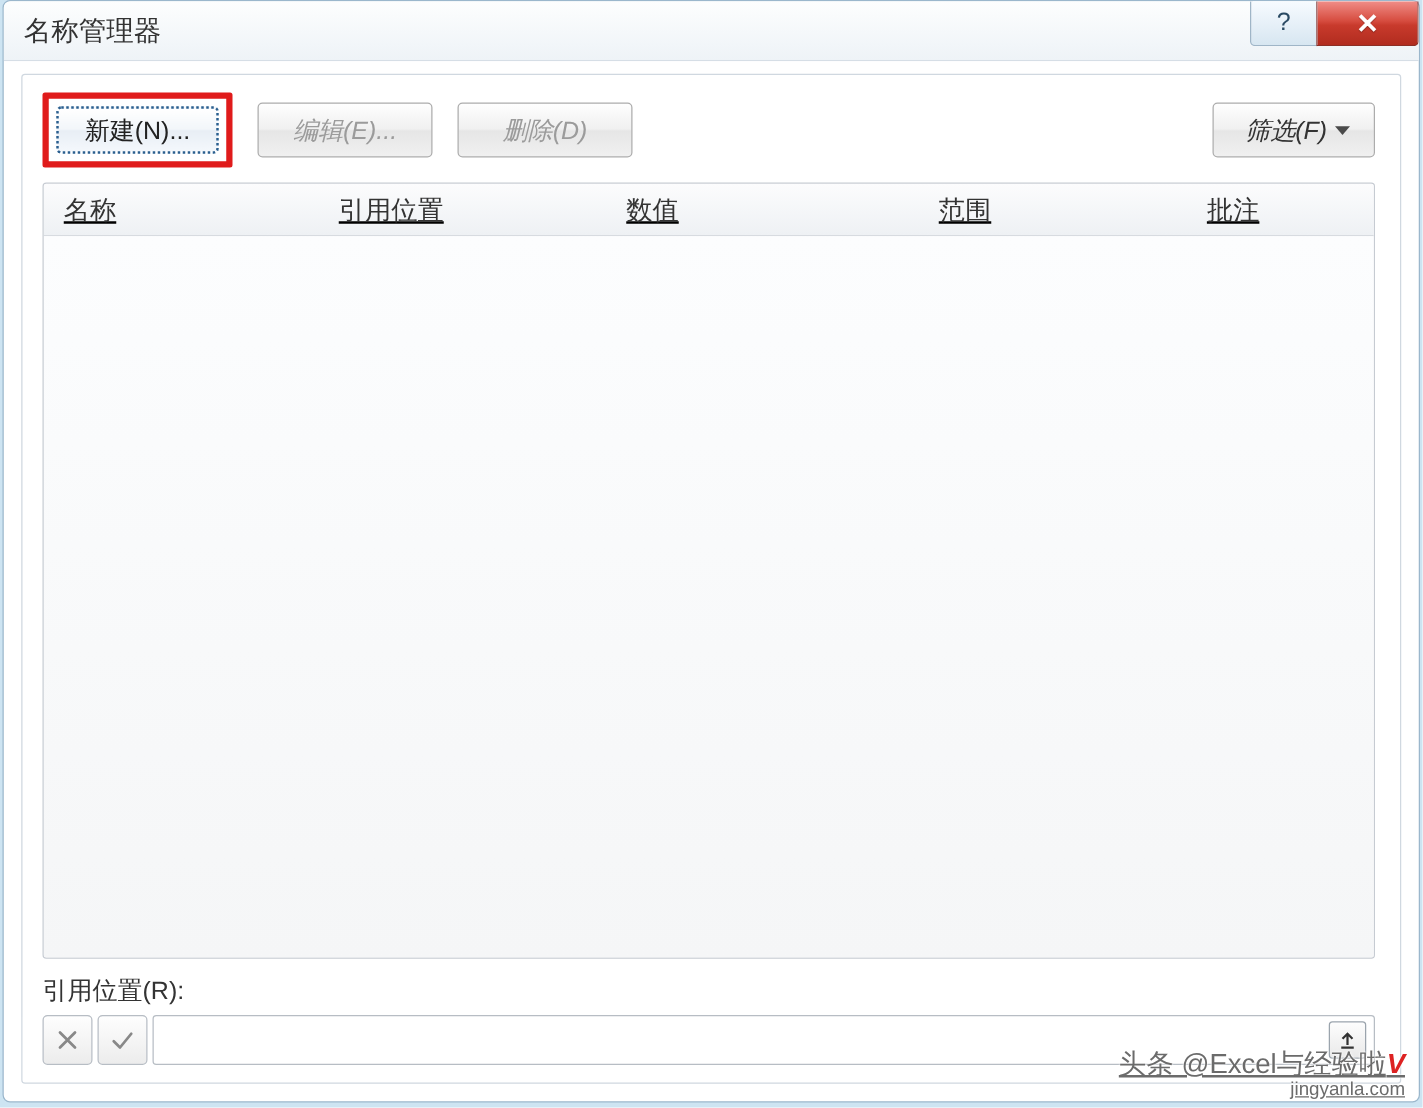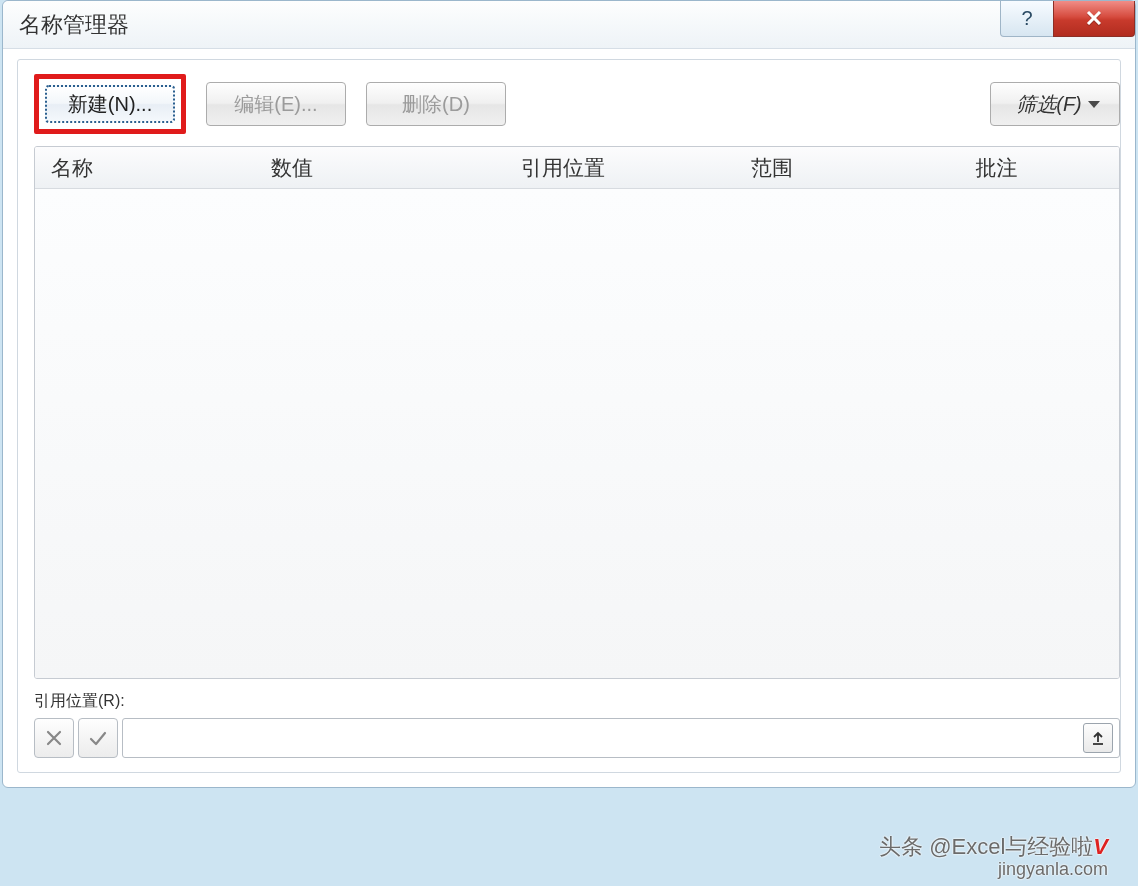--- a/index.html
+++ b/index.html
@@ -14,21 +14,21 @@
       width: 1138px;
       height: 886px;
       overflow: hidden;
       position: relative;
     }
     .window {
       position: absolute;
       left: 2px;
       top: 0;
       width: 1134px;
-      height: 788px;
+      height: 882px;
       background: #fff;
       border: 1px solid #9bb7cc;
       border-radius: 6px;
       display: flex;
       flex-direction: column;
     }
     .titlebar {
       height: 48px;
       background: linear-gradient(#fdfefe, #eef3f7);
       border-bottom: 1px solid #d6dee6;
@@ -77,21 +77,21 @@
       text-shadow: 0 1px 1px rgba(0,0,0,0.3);
     }
     .content {
       flex: 1;
       margin: 10px 14px 14px 14px;
       border: 1px solid #d0d8e0;
       border-radius: 3px;
       background: #fff;
       display: flex;
       flex-direction: column;
-      padding: 14px 0 14px 16px;
+      padding: 14px 20px 14px 16px;
     }
     .toolbar {
       display: flex;
       align-items: center;
       gap: 20px;
       margin-bottom: 12px;
     }
     .toolbar .spacer {
       flex: 1;
     }
@@ -105,20 +105,21 @@
       color: #333;
       font-size: 20px;
       display: inline-flex;
       align-items: center;
       justify-content: center;
       cursor: pointer;
     }
     .btn.disabled {
       color: #9b9b9b;
       cursor: default;
+      font-style: italic;
     }
     .btn.filter {
       min-width: 130px;
       padding: 0 14px 0 20px;
       font-style: italic;
     }
     .btn.filter .tri {
       margin-left: 6px;
       display: inline-block;
       width: 0; height: 0;
@@ -148,20 +149,21 @@
       display: flex;
       flex-direction: column;
       overflow: hidden;
     }
     .list-header {
       height: 42px;
       background: linear-gradient(#fcfcfd, #eef1f4);
       border-bottom: 1px solid #d7dbe0;
       display: flex;
       align-items: center;
+      text-decoration: underline;
     }
     .col {
       padding: 0 16px;
       color: #333;
       border-right: 1px solid rgba(0,0,0,0);
       font-size: 21px;
     }
     .col.name { width: 220px; }
     .col.value { width: 250px; }
     .col.ref { width: 230px; }
@@ -169,21 +171,21 @@
     .col.comment { flex: 1; text-align: center; }
     .list-body {
       flex: 1;
       background: linear-gradient(#fcfdfe, #f5f6f7);
     }
     .ref-section {
       margin-top: 12px;
     }
     .ref-label {
       color: #333;
-      font-size: 16px;
+      font-size: 20px;
       margin-bottom: 6px;
       display: block;
     }
     .ref-row {
       display: flex;
       align-items: stretch;
       gap: 4px;
       height: 40px;
     }
     .small-btn {
@@ -228,36 +230,37 @@
     .footer-row {
       display: flex;
       justify-content: flex-end;
       margin-top: 18px;
     }
     .btn.close-btn {
       min-width: 130px;
     }
     .watermark {
       position: absolute;
-      right: 30px;
+      right: 14px;
       bottom: 6px;
       color: #6b6b6b;
       font-size: 22px;
       pointer-events: none;
       text-shadow: 0 0 2px #fff, 0 0 2px #fff;
+      text-decoration: underline;
     }
     .watermark .v {
       color: #d22;
       font-weight: bold;
       font-style: italic;
     }
     .watermark .small {
       display: block;
       text-align: right;
-      font-size: 18px;
+      font-size: 15px;
       color: #6b6b6b;
       margin-top: -3px;
     }
   </style>
 </head>
 <body>
 
 <div class="window">
   <div class="titlebar">
     <span class="titlebar-title">名称管理器</span>
@@ -288,22 +291,22 @@
       <div class="spacer"></div>
       <button class="btn filter">
         <span>筛选(F)</span>
         <span class="tri"></span>
       </button>
     </div>
 
     <div class="list-area">
       <div class="list-header">
         <div class="col name">名称</div>
+        <div class="col ref">引用位置</div>
         <div class="col value">数值</div>
-        <div class="col ref">引用位置</div>
         <div class="col scope">范围</div>
         <div class="col comment">批注</div>
       </div>
       <div class="list-body"></div>
     </div>
 
     <div class="ref-section">
       <span class="ref-label">引用位置(R):</span>
       <div class="ref-row">
         <div class="small-btn">

